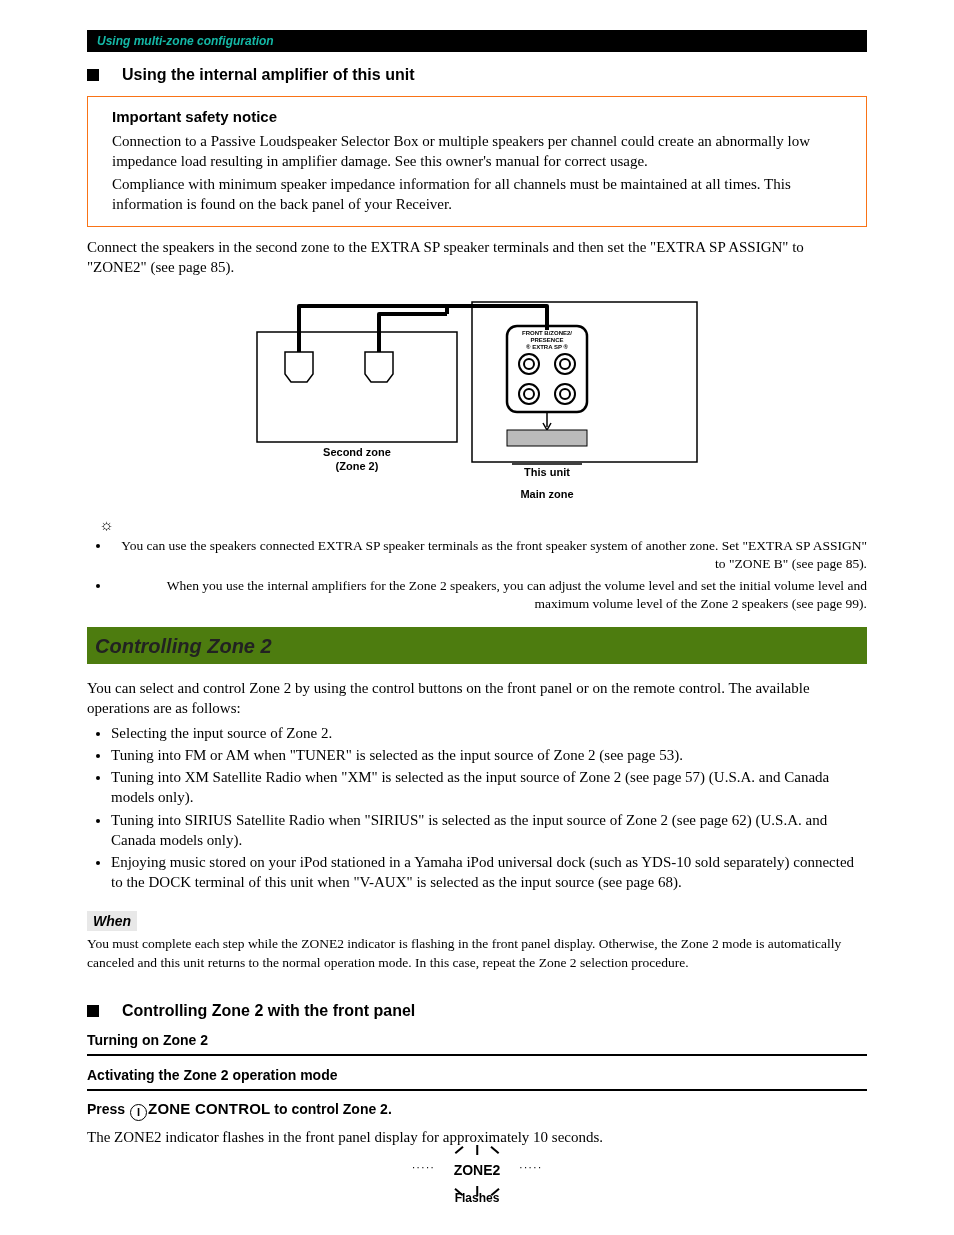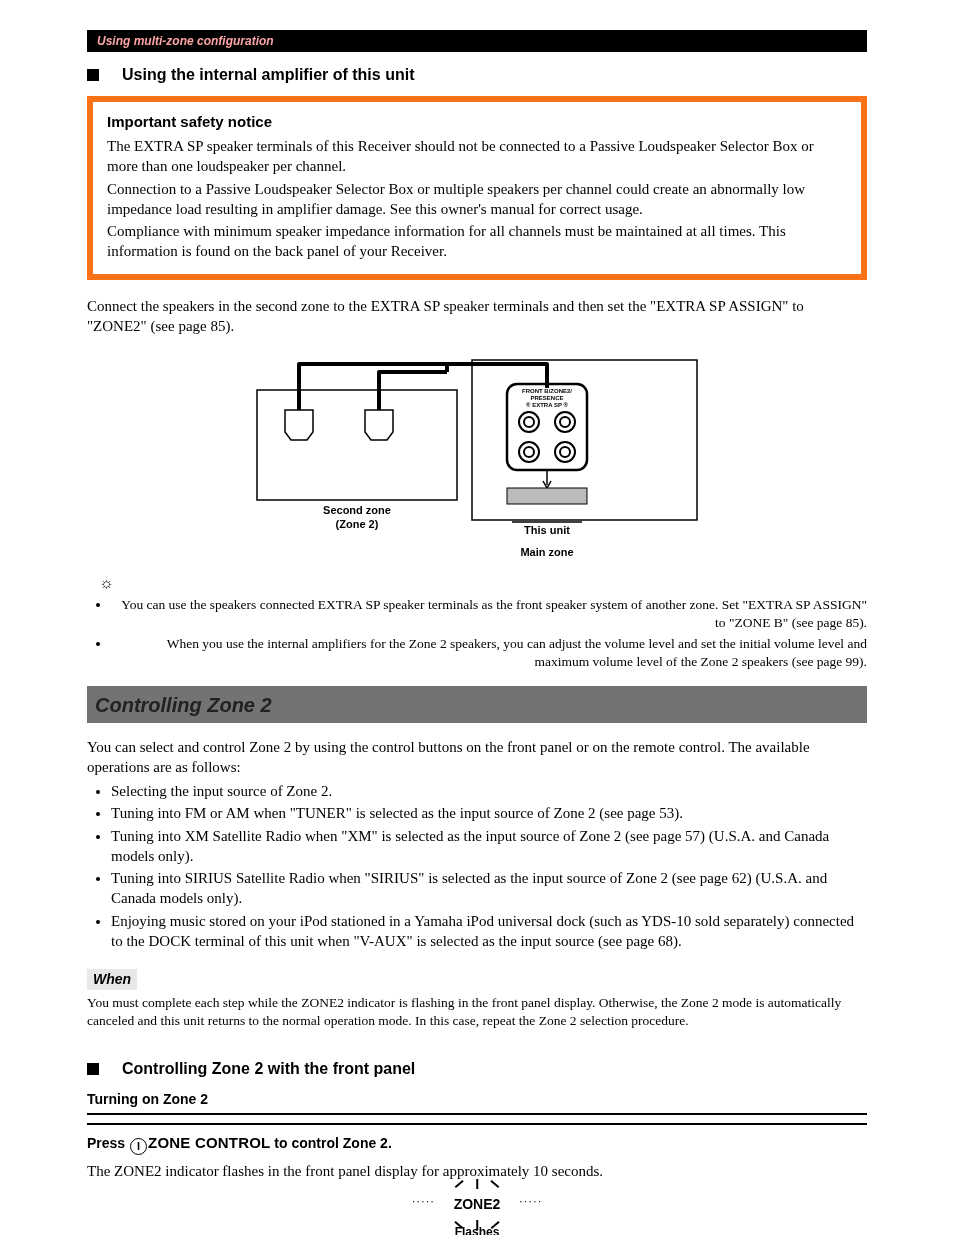--- a/index.html
+++ b/index.html
@@ -11,21 +11,21 @@
     margin: 0;
     padding: 0;
   }
   .page {
     width: 780px;
     margin: 30px auto 40px auto;
     position: relative;
   }
   .header-bar {
     background: #000;
-    color: #fca5a5;
+    color: #14b8a6;
     font-family: Arial, Helvetica, sans-serif;
     font-style: italic;
     font-weight: bold;
     font-size: 12px;
     padding: 3px 10px;
     margin-bottom: 12px;
   }
   .h2-row {
     display: flex;
     align-items: center;
@@ -37,23 +37,23 @@
     height: 12px;
     background: #000;
     flex-shrink: 0;
   }
   .h2-text {
     font-family: Arial, Helvetica, sans-serif;
     font-weight: bold;
     font-size: 16px;
   }
   .notice-box {
-    border: 6px solid #f97316;
-    padding: 10px 14px;
-    margin-bottom: 16px;
+    border: 1px solid #f97316;
+    padding: 10px 24px;
+    margin-bottom: 10px;
   }
   .notice-title {
     font-family: Arial, Helvetica, sans-serif;
     font-weight: bold;
     font-size: 15px;
     margin-bottom: 4px;
   }
   .notice-p {
     margin: 0 0 2px 0;
   }
@@ -86,21 +86,21 @@
     margin: 2px 0 14px 0;
     padding-left: 24px;
     text-align: right;
   }
   ul.tips li {
     font-size: 13.5px;
     margin-bottom: 3px;
   }
 
   .section-banner {
-    background: #737373;
+    background: #4d7c0f;
     padding: 6px 8px 4px 8px;
     margin: 8px 0 10px 0;
   }
   .section-banner-text {
     font-family: Arial, Helvetica, sans-serif;
     font-style: italic;
     font-weight: bold;
     font-size: 20px;
     color: #222;
   }
@@ -221,21 +221,20 @@
 
   <div class="header-bar">Using multi-zone configuration</div>
 
   <div class="h2-row">
     <span class="square"></span>
     <span class="h2-text">Using the internal amplifier of this unit</span>
   </div>
 
   <div class="notice-box">
     <div class="notice-title">Important safety notice</div>
-    <p class="notice-p">The EXTRA SP speaker terminals of this Receiver should not be connected to a Passive Loudspeaker Selector Box or more than one loudspeaker per channel.</p>
     <p class="notice-p">Connection to a Passive Loudspeaker Selector Box or multiple speakers per channel could create an abnormally low impedance load resulting in amplifier damage. See this owner's manual for correct usage.</p>
     <p class="notice-p">Compliance with minimum speaker impedance information for all channels must be maintained at all times. This information is found on the back panel of your Receiver.</p>
   </div>
 
   <p class="body-p">Connect the speakers in the second zone to the EXTRA SP speaker terminals and then set the "EXTRA SP ASSIGN" to "ZONE2" (see page 85).</p>
 
   <div class="diagram">
     <svg viewBox="0 0 460 210" width="460" height="210">
 
       <rect x="10" y="40" width="200" height="110" fill="none" stroke="#000" stroke-width="1.5"></rect>
@@ -311,20 +310,21 @@
 
     <div class="col">
       <div class="h2-row" style="margin-top:0;">
         <span class="square"></span>
         <span class="h2-text">Controlling Zone 2 with the front panel</span>
       </div>
 
       <div class="sub-h">Turning on Zone 2</div>
       <hr class="hr">
 
+      <div class="sub-h">Activating the Zone 2 operation mode</div>
       <hr class="hr">
       <p class="instr">
         <span>Press </span><span class="step-circle">I</span><span class="instr-big">ZONE CONTROL</span><span> to control Zone 2.</span>
       </p>
       <p class="body-p">The ZONE2 indicator flashes in the front panel display for approximately 10 seconds.</p>
 
       <div class="flash-diagram">
         <div class="flash-zone2 dots">
           <span>ZONE2</span>
           

